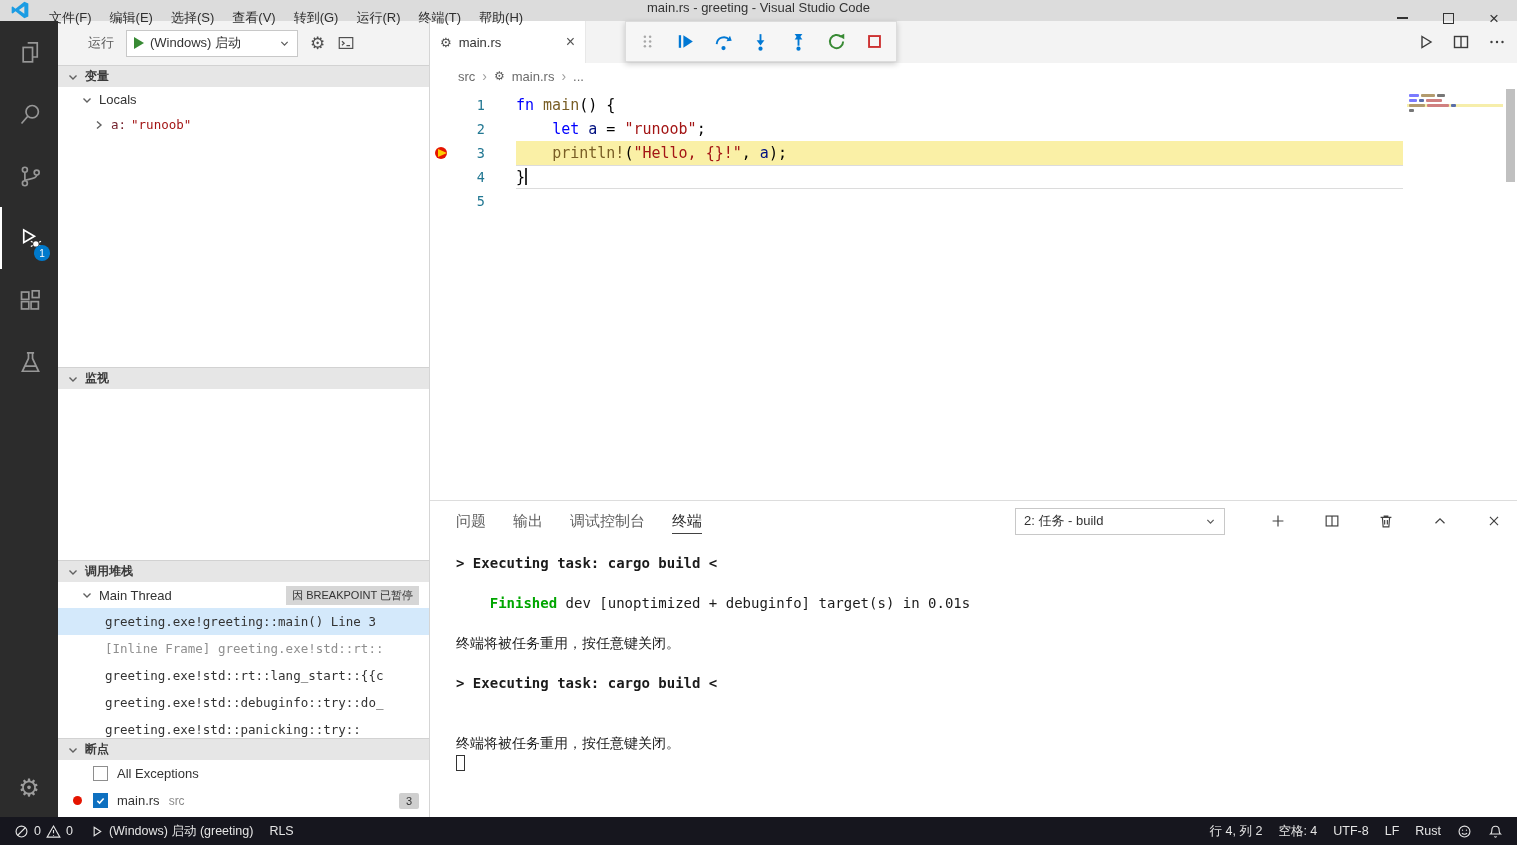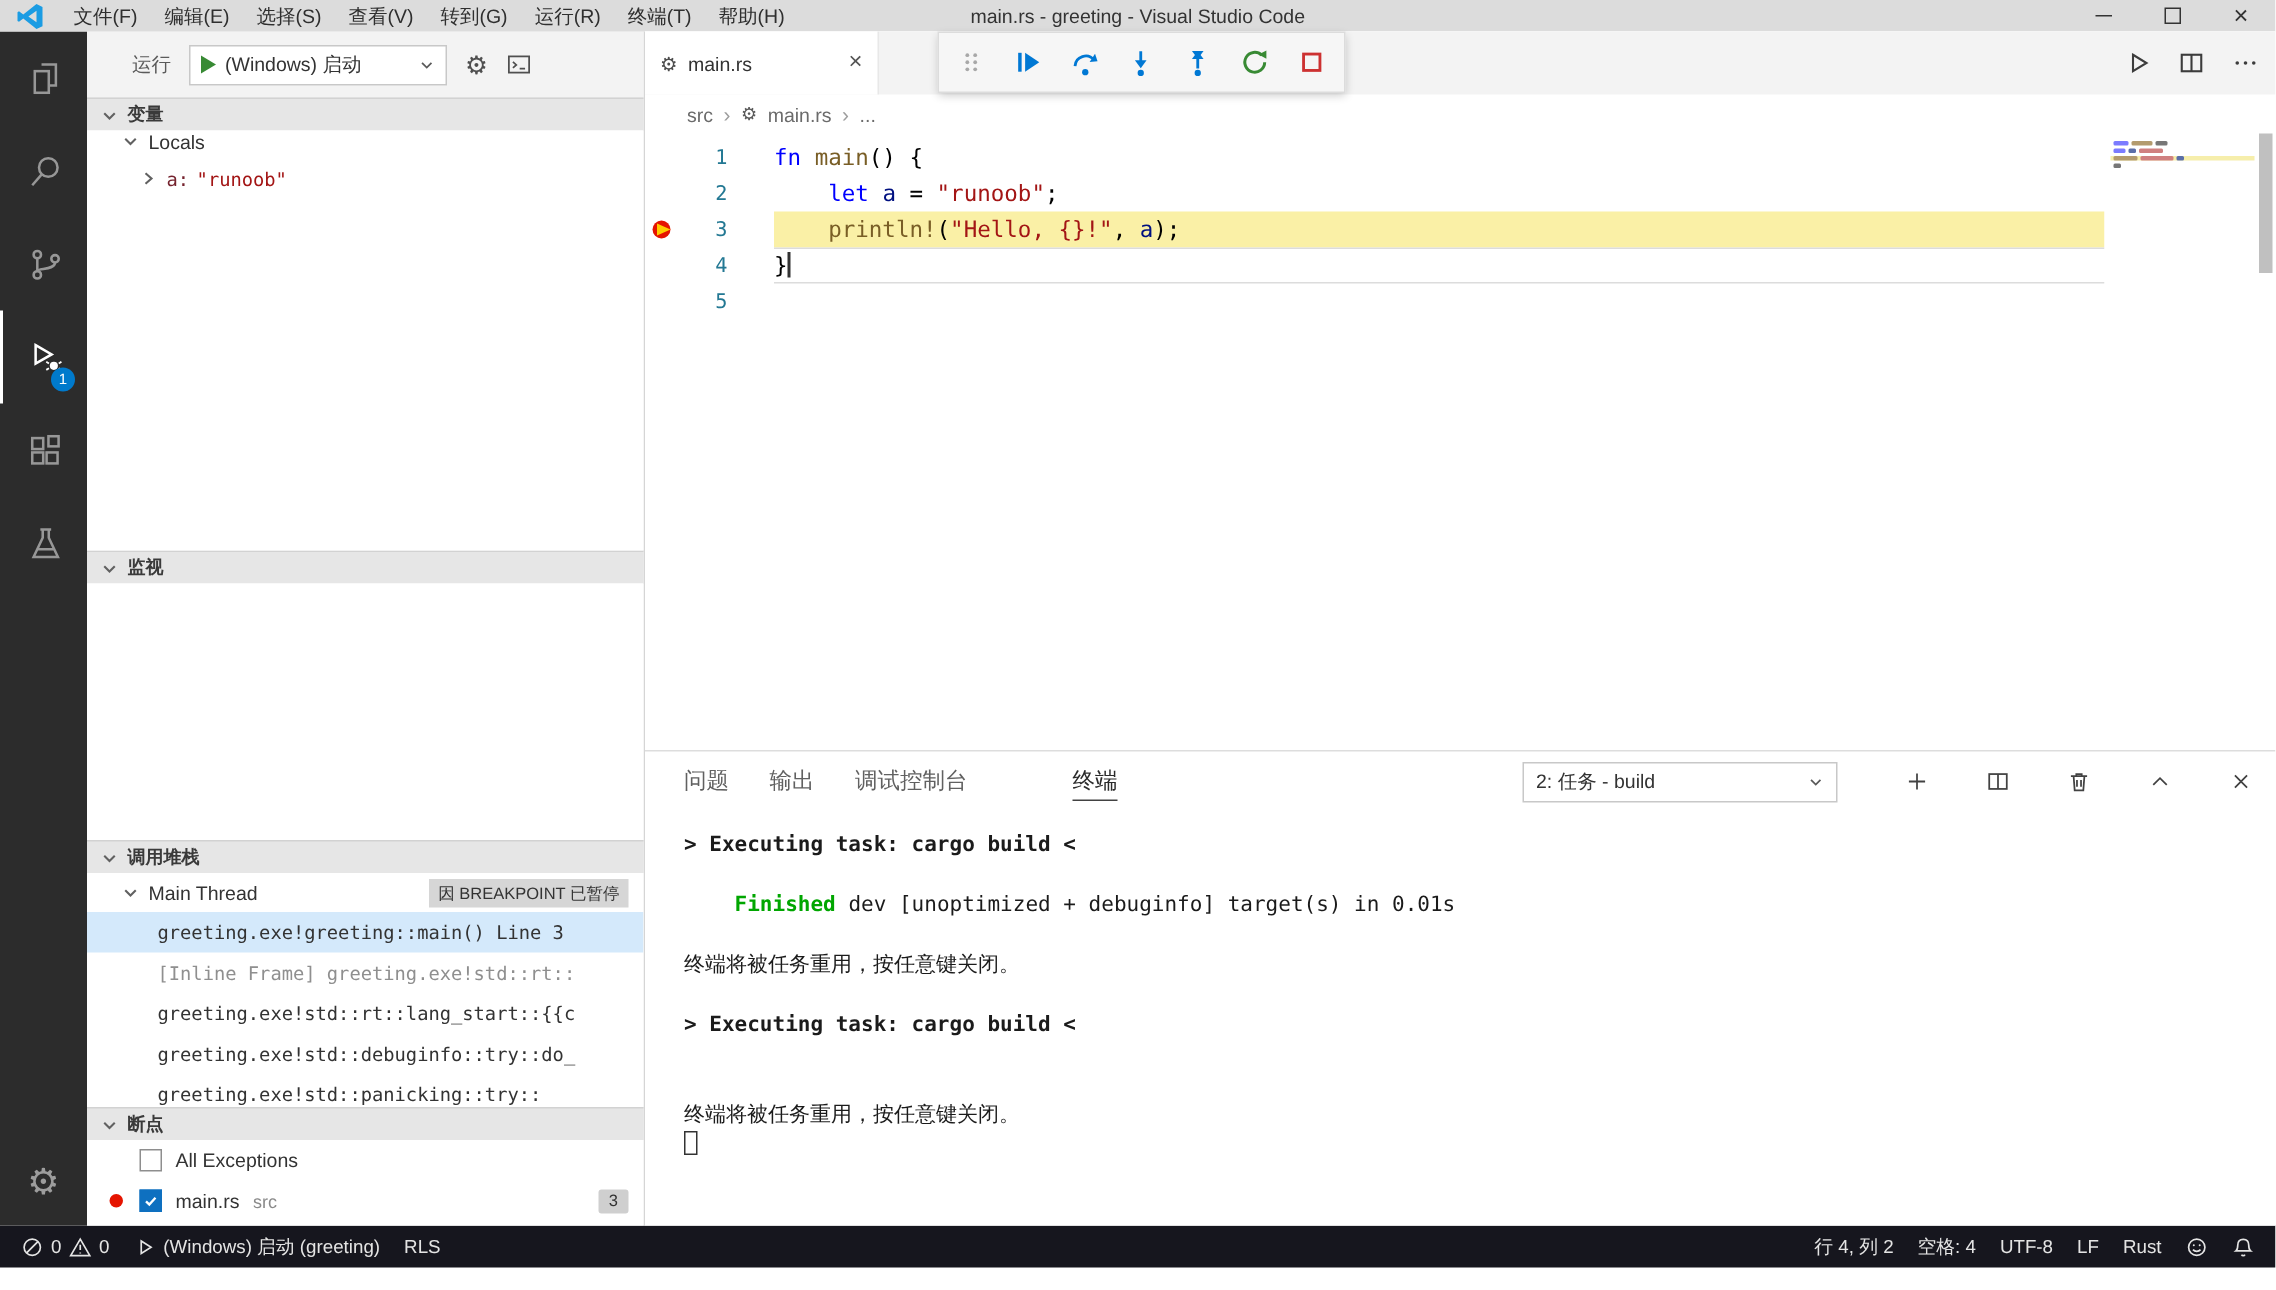--- a/index.html
+++ b/index.html
@@ -1,21 +1,21 @@
 <!DOCTYPE html>
 <html><head>
 <meta charset="utf-8">
 <style>
   *{margin:0;padding:0;box-sizing:border-box;}
   html,body{width:1517px;height:860px;overflow:hidden;background:#fff;
     font-family:"Liberation Sans","DejaVu Sans",sans-serif;color:#333;}
   svg{display:block;}
 
   
-  .titlebar{height:21px;background:#dcdcdc;display:flex;align-items:center;position:relative;}
+  .titlebar{height:21px;background:#dcdcdc;display:flex;align-items:flex-start;position:relative;}
   .vslogo{width:40px;display:flex;justify-content:center;}
   .menus{display:flex;z-index:2;}
   .menu-item{padding:0 9px;font-size:13px;line-height:36px;color:#2f2f2f;}
   .win-title{position:absolute;left:0;right:0;text-align:center;font-size:13px;color:#333;}
   .win-controls{margin-left:auto;display:flex;z-index:2;}
   .win-btn{width:46px;height:36px;display:flex;align-items:center;justify-content:center;color:#333;}
   .glyph-min{width:11px;height:1.4px;background:#333;}
   .glyph-max{width:11px;height:11px;border:1.4px solid #333;}
   .glyph-close{font-size:17px;line-height:1;}
 
@@ -39,21 +39,21 @@
   .launch-select{height:27px;background:#fff;border:1px solid #c8c8c8;display:flex;align-items:center;gap:6px;padding:0 7px;width:172px;color:#333;}
   .launch-select .chev{margin-left:auto;}
   .play-green{width:0;height:0;border-left:10px solid #388a34;border-top:6px solid transparent;border-bottom:6px solid transparent;}
   .sb-gear{font-size:17px;color:#4f4f4f;line-height:1;}
   .chev svg{width:11px;height:11px;stroke:#5a5a5a;stroke-width:1.5;fill:none;}
   .tool-icon svg{width:18px;height:18px;stroke:#4f4f4f;stroke-width:1.3;fill:none;}
 
   .sec-header{height:22px;background:#e6e6e6;border-top:1px solid #d2d2d2;display:flex;align-items:center;gap:5px;
     padding-left:8px;font-size:12px;font-weight:bold;color:#3a3a3a;flex:none;}
   .sec-body{background:#fff;overflow:hidden;position:relative;}
-  .tree-row{height:25px;display:flex;gap:5px;}
+  .tree-row{height:25px;display:flex;align-items:center;gap:5px;}
   .tw{width:14px;height:14px;flex:none;}
   .tw svg{width:14px;height:14px;stroke:#616161;stroke-width:1.4;fill:none;}
   .var-name{color:#75232e;font-family:"DejaVu Sans Mono",monospace;font-size:12.5px;}
   .var-value{color:#a31515;font-family:"DejaVu Sans Mono",monospace;font-size:12.5px;}
 
   .thread-row{height:26px;display:flex;align-items:center;gap:5px;padding:0 10px 0 22px;}
   .pause-badge{margin-left:auto;background:#d6d6d6;color:#333;font-size:11px;padding:2px 6px;white-space:nowrap;}
   .frame{height:27px;line-height:27px;padding-left:47px;font-family:"DejaVu Sans Mono",monospace;font-size:12.5px;
     white-space:nowrap;overflow:hidden;color:#333;}
   .frame.selected{background:#d4e9fb;}
@@ -106,21 +106,21 @@
   .mm{padding:5px 0 0 4px;width:100px;}
   .mm-row{display:flex;gap:2px;height:3px;margin-bottom:2px;align-items:center;padding-left:2px;}
   .mm-row.hl{background:#f6eeab;}
   .mm-bar{height:2.2px;border-radius:1px;}
   .vscroll{position:absolute;top:0;right:2px;width:9px;height:93px;background:#ababab;opacity:.75;}
 
   
   .panel{height:317px;border-top:1px solid #ddd;background:#fff;display:flex;flex-direction:column;position:relative;flex:none;}
   .panel-header{height:40px;display:flex;align-items:center;gap:27px;padding-left:26px;flex:none;}
   .p-tab{font-size:15px;color:#616161;height:40px;line-height:40px;position:relative;}
-  .p-tab.active{color:#2b2b2b;margin-left:43px;}
+  .p-tab.active{color:#2b2b2b;}
   .p-tab.active::after{content:"";position:absolute;left:0;right:0;bottom:7px;height:1px;background:#424242;}
   .panel-controls{position:absolute;right:14px;top:0;height:40px;display:flex;align-items:center;gap:36px;}
   .task-select{width:210px;height:27px;border:1px solid #c8c8c8;background:#fff;display:flex;align-items:center;
     padding:0 8px;font-size:13px;color:#333;margin-right:8px;}
   .task-select .chev{margin-left:auto;}
   .pc-btn svg{width:18px;height:18px;stroke:#424242;stroke-width:1.3;fill:none;}
 
   .terminal{flex:1;padding:12px 0 0 26px;font-family:"DejaVu Sans Mono",monospace;font-size:14px;color:#1b1b1b;overflow:hidden;}
   .tl{height:20px;line-height:20px;white-space:pre;}
   .tl .b{font-weight:bold;text-align:center;}

